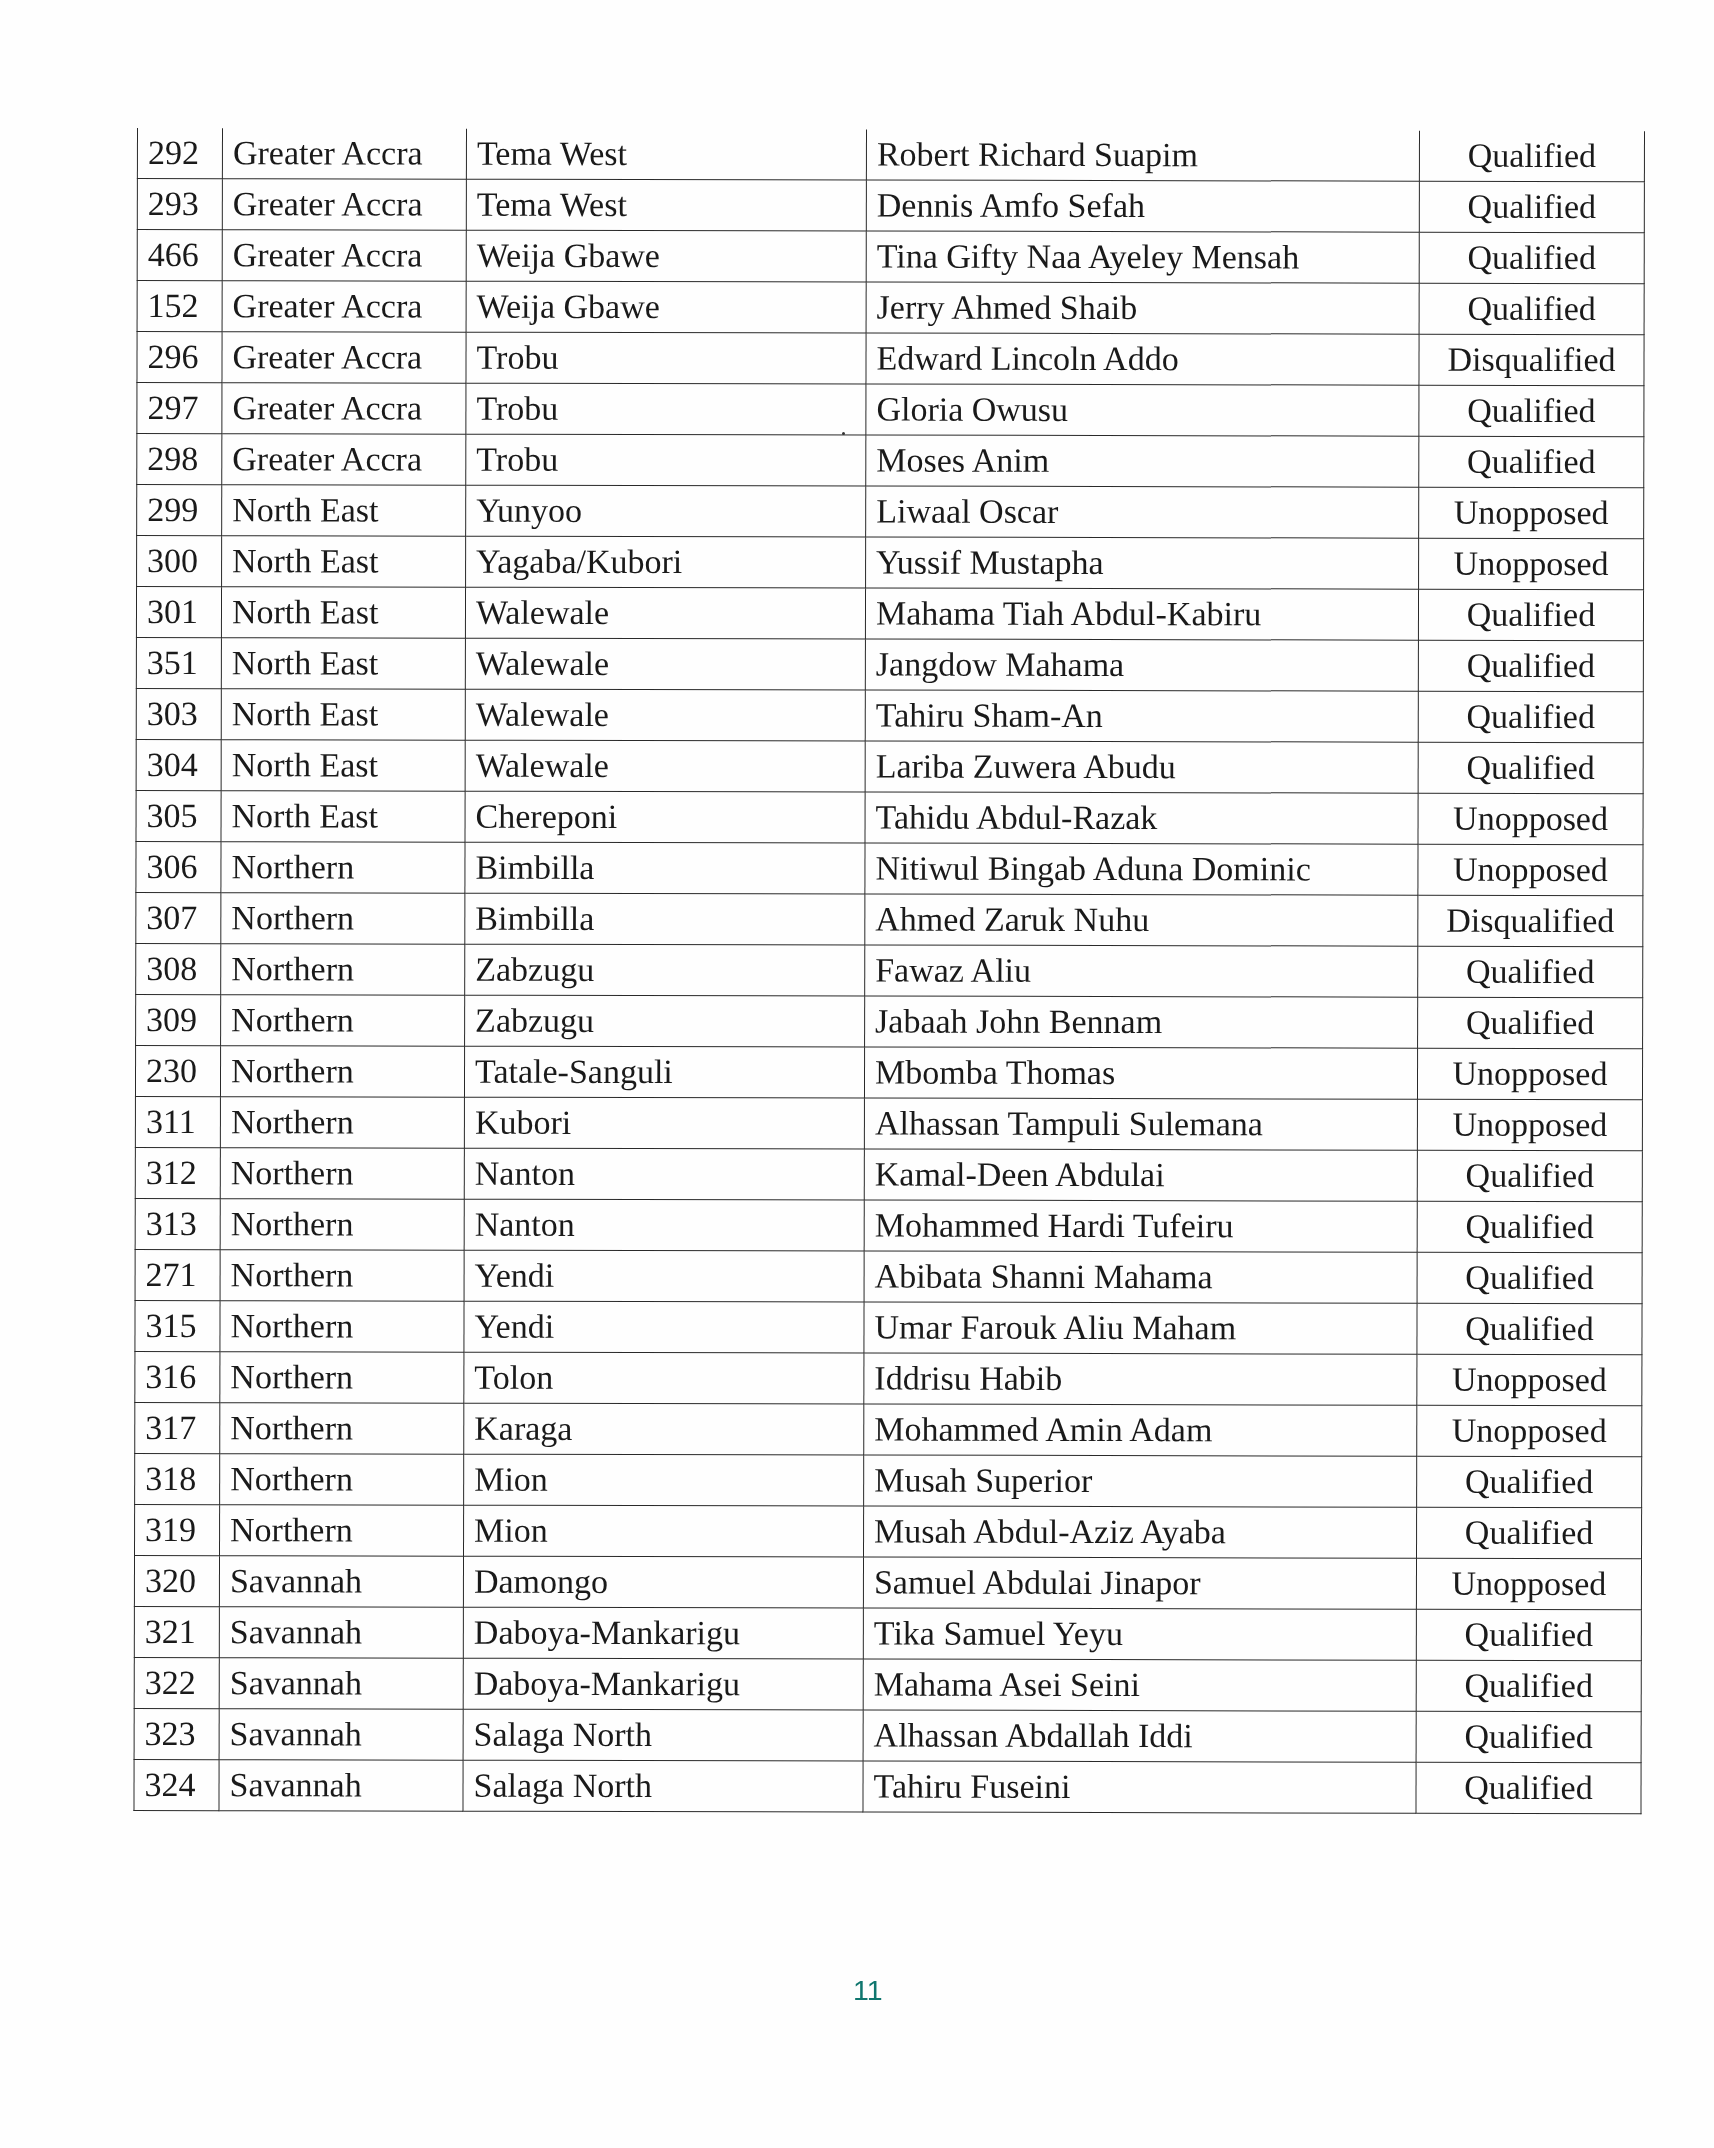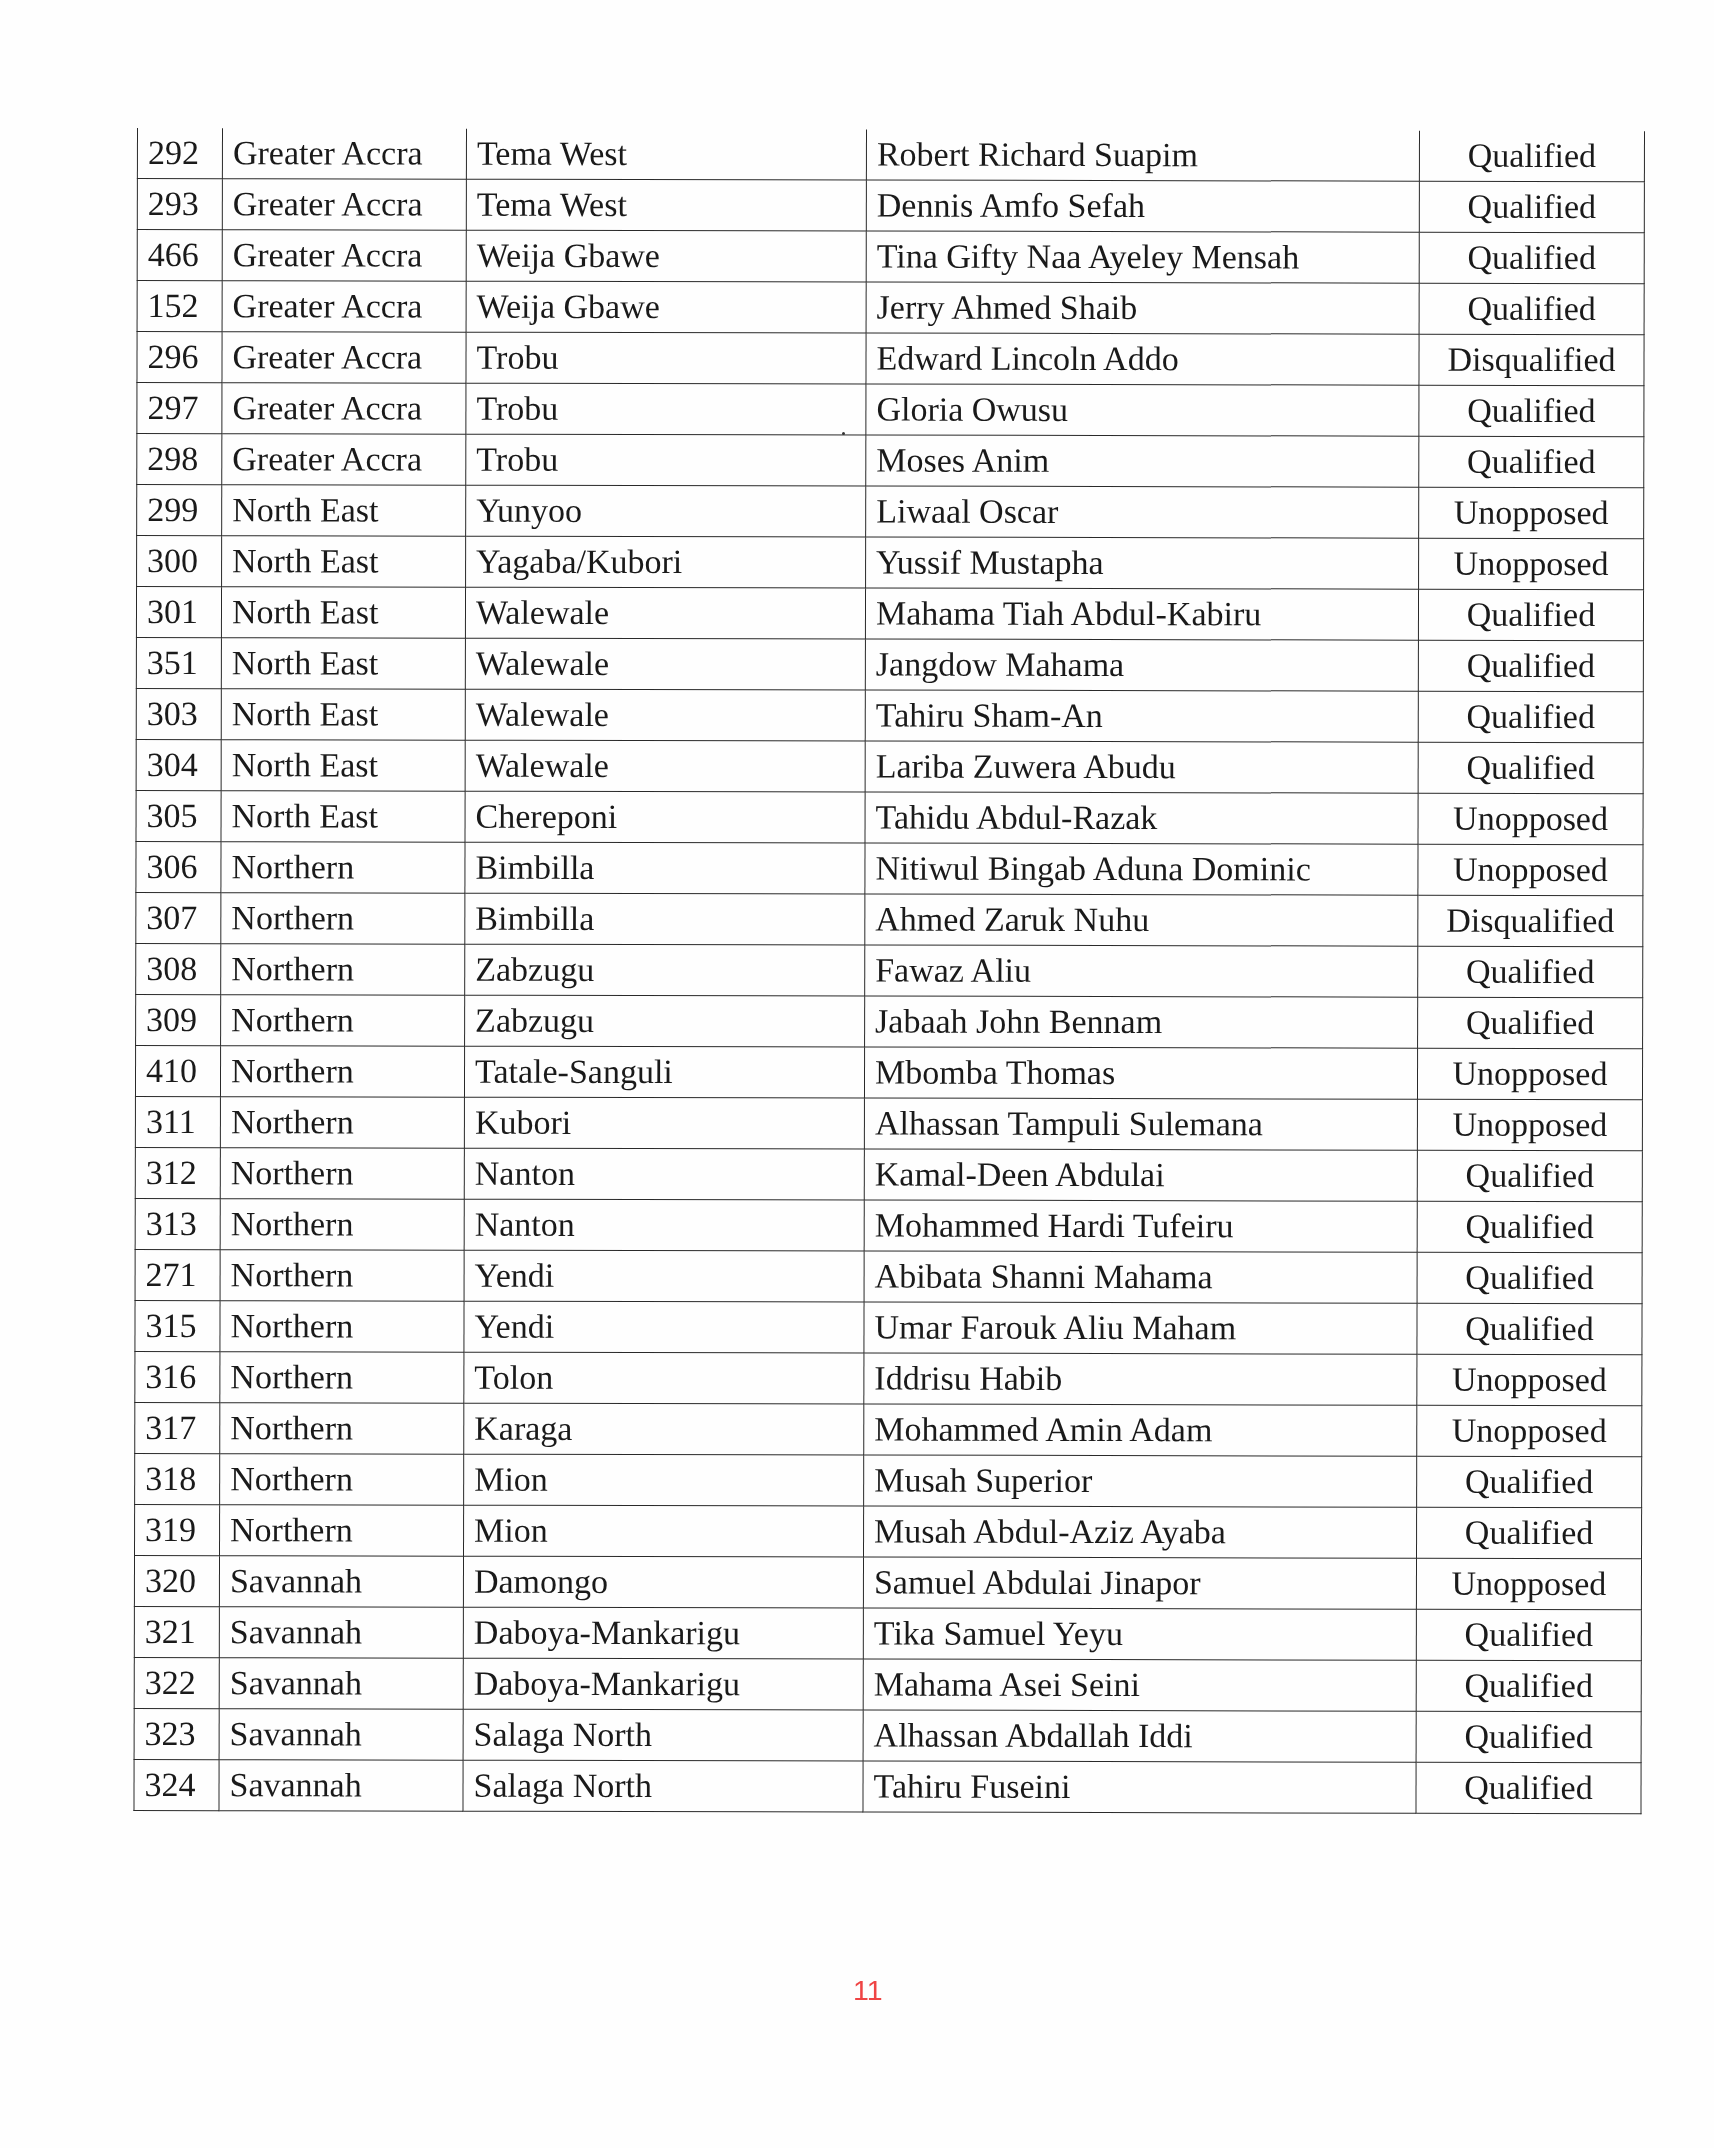--- a/index.html
+++ b/index.html
@@ -51,21 +51,21 @@
   td.c-region { width: 223px; padding-top: 11.7px; }
   td.c-const { width: 379px; vertical-align: top; padding-top: 6.7px; }
   td.c-name { width: 532px; vertical-align: top; padding-top: 6.7px; }
   td.c-status { text-align: center; padding-top: 11.7px; }
   .page-number {
     position: absolute;
     left: 853px;
     top: 1974px;
     font-family: "Liberation Sans", "DejaVu Sans", sans-serif;
     font-size: 28.5px;
-    color: #ef4444;
+    color: #0f766e;
   }
   .stray-dot {
     position: absolute;
     left: 842px;
     top: 432px;
     width: 3.4px; height: 3.4px;
     background: #333;
     border-radius: 50%;
   }
 </style>
@@ -196,21 +196,21 @@
     <td class="c-status">Qualified</td>
   </tr>
           <tr>
     <td class="c-no">309</td>
     <td class="c-region">Northern</td>
     <td class="c-const">Zabzugu</td>
     <td class="c-name">Jabaah John Bennam</td>
     <td class="c-status">Qualified</td>
   </tr>
           <tr>
-    <td class="c-no">410</td>
+    <td class="c-no">230</td>
     <td class="c-region">Northern</td>
     <td class="c-const">Tatale-Sanguli</td>
     <td class="c-name">Mbomba  Thomas</td>
     <td class="c-status">Unopposed</td>
   </tr>
           <tr>
     <td class="c-no">311</td>
     <td class="c-region">Northern</td>
     <td class="c-const">Kubori</td>
     <td class="c-name">Alhassan Tampuli Sulemana</td>

